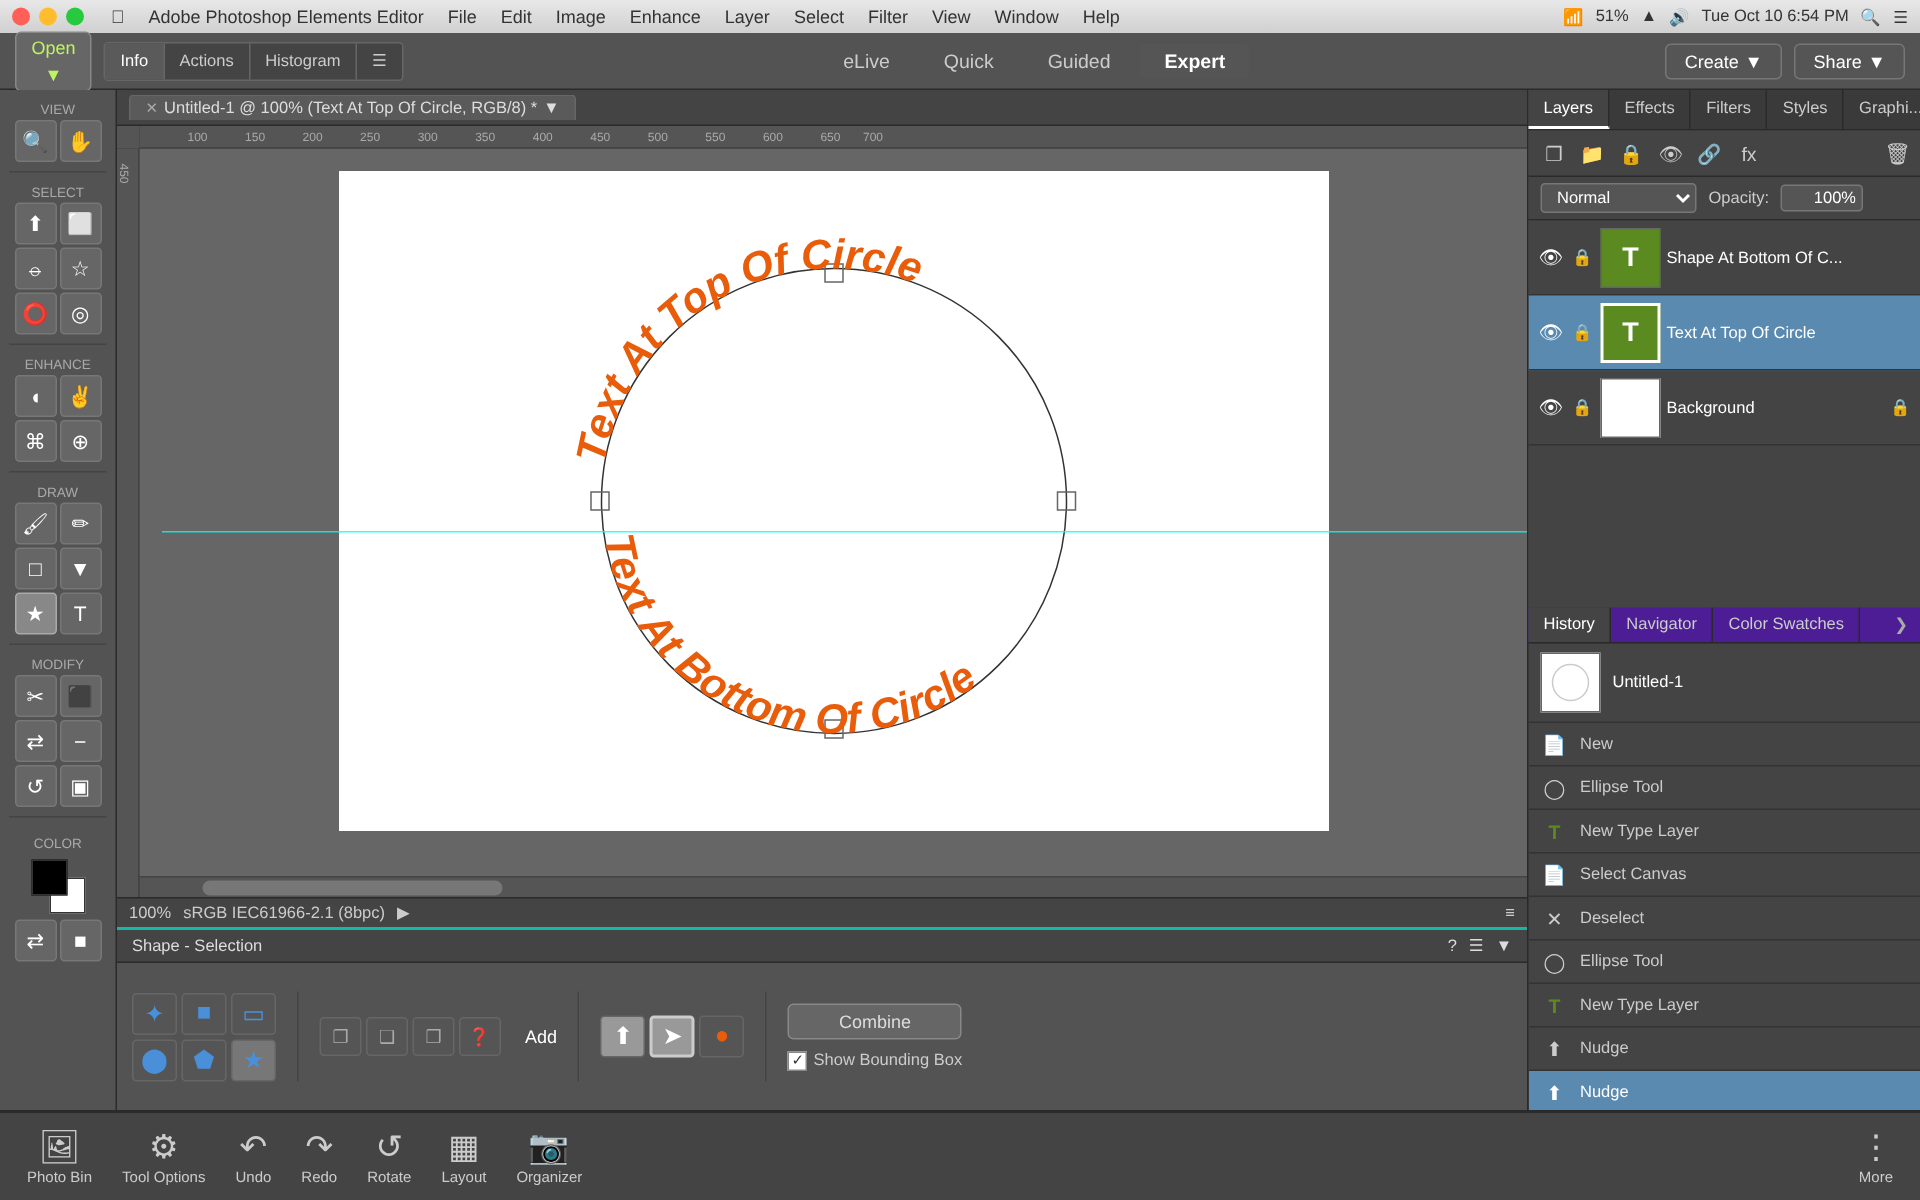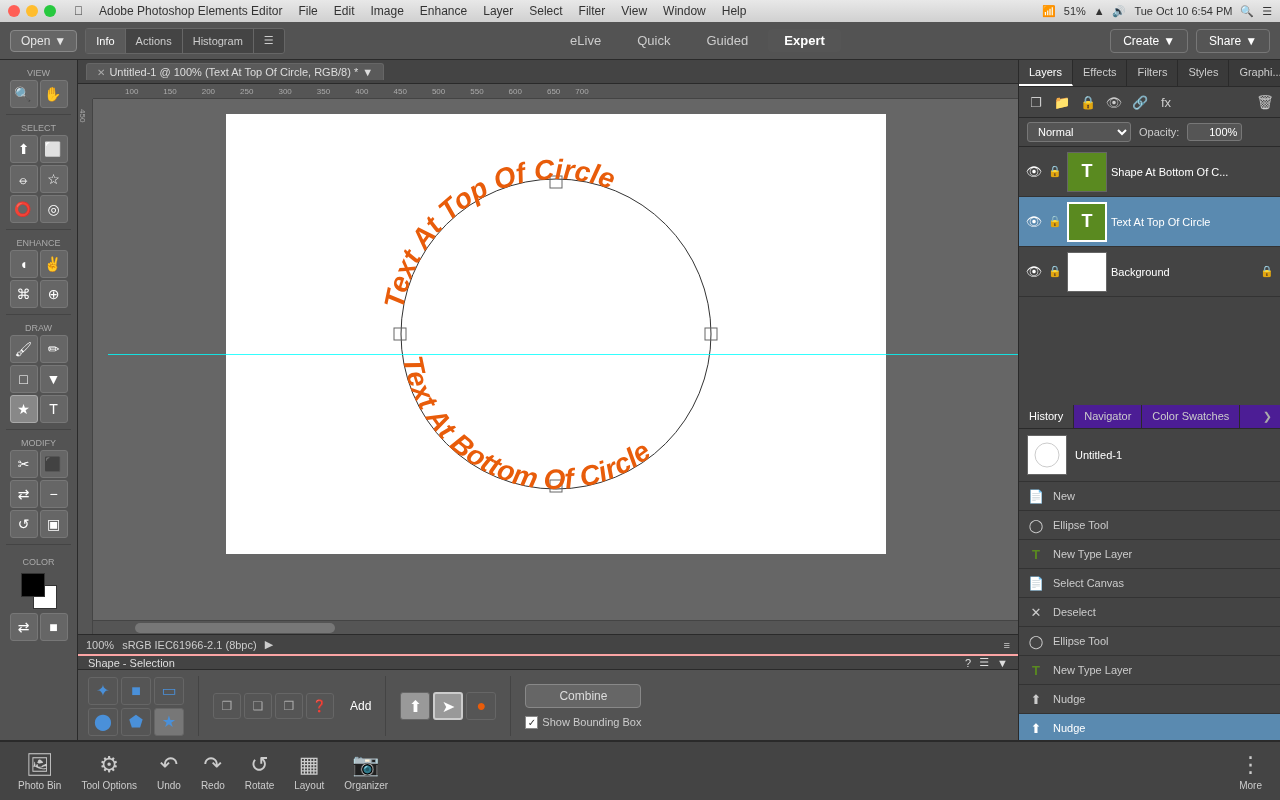--- a/index.html
+++ b/index.html
@@ -33,28 +33,29 @@
       background: #535353;
       display: flex;
       align-items: center;
       padding: 0 10px;
       gap: 8px;
       border-bottom: 1px solid #2a2a2a;
     }
     .open-btn {
       background: #666;
       border: 1px solid #888;
-      color: #e5e5e5;
+      color: #bef264;
       padding: 3px 10px;
       border-radius: 4px;
       font-size: 12px;
       cursor: pointer;
       display: flex;
       align-items: center;
       gap: 4px;
+      flex-direction: column;
     }
     .panel-tabs {
       background: #444;
       border: 1px solid #666;
       border-radius: 3px;
       display: flex;
       height: 26px;
     }
     .panel-tab {
       padding: 0 10px;
@@ -172,23 +173,23 @@
       display: flex;
       align-items: center;
       padding: 0 8px;
       font-size: 11px;
       color: #ccc;
       gap: 8px;
     }
 
     
     .bottom-toolbar {
-      height: 86px;
+      height: 122px;
       background: #535353;
-      border-top: 2px solid #fca5a5;
+      border-top: 2px solid #14b8a6;
       display: flex;
       flex-direction: column;
     }
     .bottom-toolbar-title {
       background: #444;
       height: 22px;
       display: flex;
       align-items: center;
       padding: 0 10px;
       font-size: 11px;

